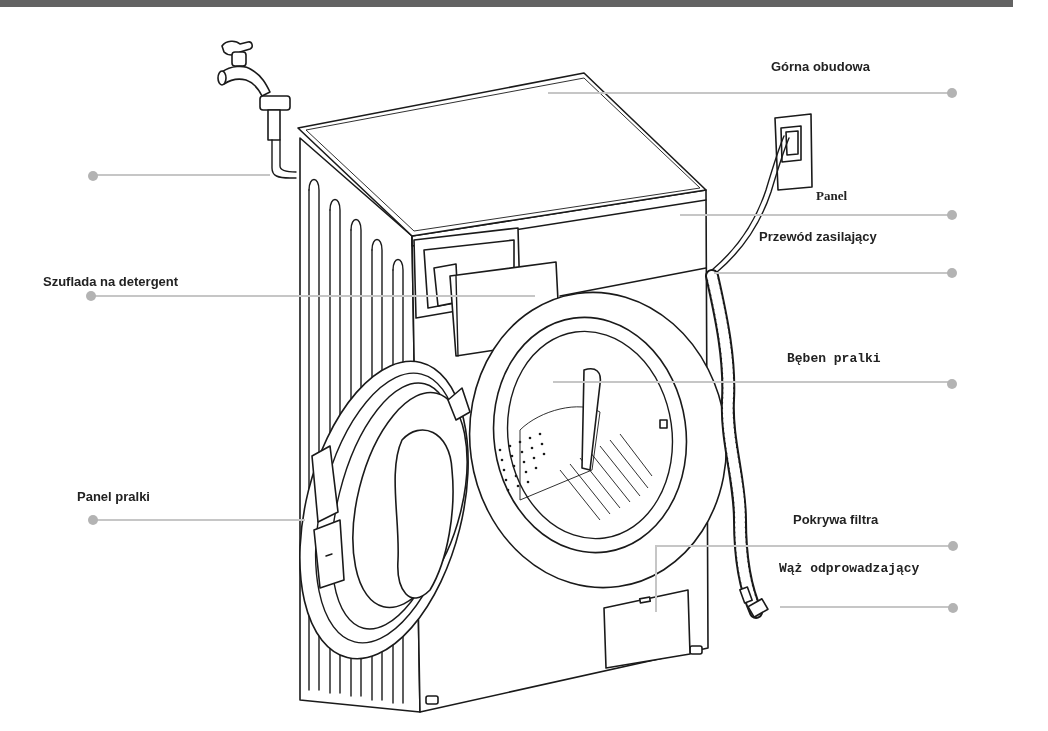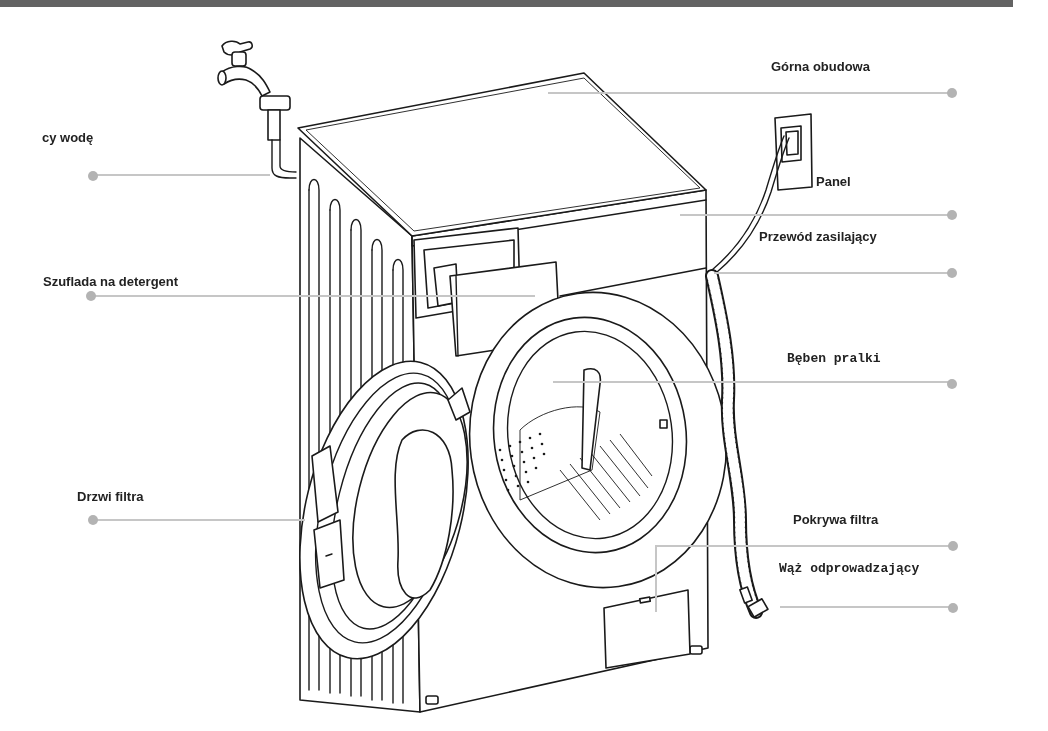--- a/index.html
+++ b/index.html
@@ -175,24 +175,23 @@
     <polyline class="leader" points="656,612 656,546 953,546"></polyline>
     <circle class="dot" cx="953" cy="546" r="5"></circle>
   </g>
   <g>
     <line class="leader" x1="780" y1="607" x2="953" y2="607"></line>
     <circle class="dot" cx="953" cy="608" r="5"></circle>
   </g>
 </svg>
 
 <div class="label" style="left:42px; top:126px;">
-  <div>cy wodę</div>
 </div>
 <div class="label" style="left:771px; top:55px;">Górna obudowa</div>
-<div class="label" style="left:816px; top:170px;">Panel</div>
+<div class="label" style="left:816px; top:184px;font-family:Liberation Serif, serif;">Panel</div>
 <div class="label" style="left:759px; top:225px;">Przewód zasilający</div>
 <div class="label" style="left:43px; top:270px;">Szuflada na detergent</div>
 <div class="label" style="left:787px; top:347px;font-family:Liberation Mono, monospace;">Bęben pralki</div>
-<div class="label" style="left:77px; top:485px;">Drzwi filtra</div>
+<div class="label" style="left:77px; top:485px;">Panel pralki</div>
 <div class="label" style="left:793px; top:508px;">Pokrywa filtra</div>
 <div class="label" style="left:779px; top:557px;font-family:Liberation Mono, monospace;">
   <div>Wąż odprowadzający</div>
 </div>
 
 </body></html>

